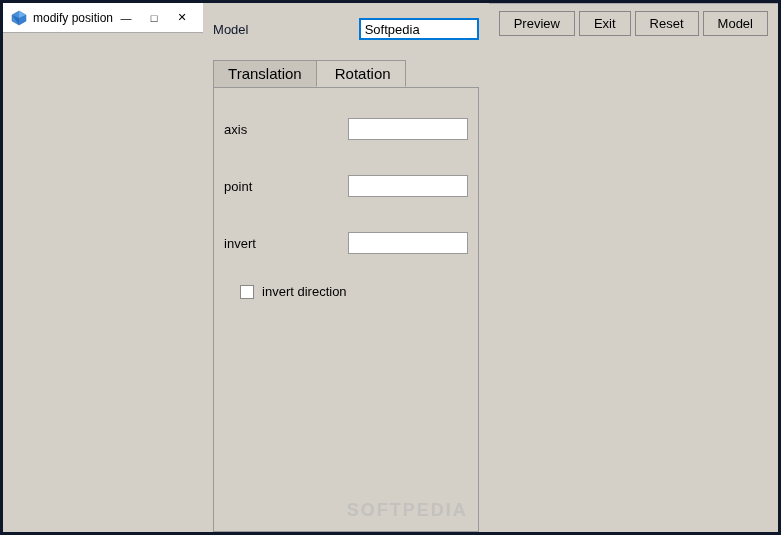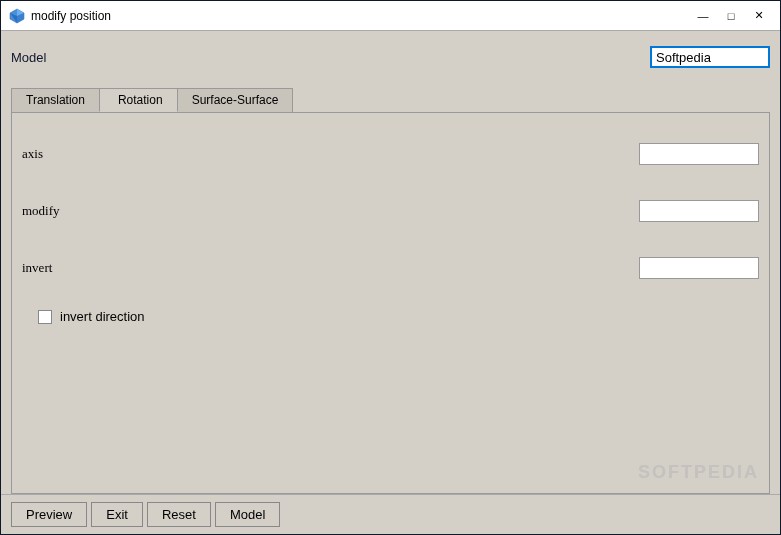--- a/index.html
+++ b/index.html
@@ -15,22 +15,21 @@
       font-family: 'Segoe UI', Tahoma, Geneva, Verdana, sans-serif;
       font-size: 13px;
       overflow: hidden;
     }
 
     .window {
       width: 781px;
       height: 535px;
       background: #d4d0c8;
       display: flex;
-      flex-direction: column;
-      border: 1px solid #0f172a;
+      border: 3px solid #0f172a;
     }
 
     .title-bar {
       height: 30px;
       background: #ffffff;
       display: flex;
       align-items: center;
       padding: 0 8px;
       border-bottom: 1px solid #aaa;
       flex-shrink: 0;
@@ -113,21 +112,21 @@
       margin-bottom: 0;
       margin-top: 5px;
     }
 
     .tab {
       padding: 4px 14px;
       border: 1px solid #999;
       border-bottom: none;
       background: #d4d0c8;
       cursor: pointer;
-      font-size: 12px;
+      font-size: 15px;
       color: #000;
       position: relative;
       margin-right: -1px;
     }
 
     .tab.active {
       background: #d4d0c8;
       border-bottom: 1px solid #d4d0c8;
       z-index: 1;
       font-weight: normal;
@@ -150,21 +149,20 @@
       display: flex;
       align-items: center;
       margin-bottom: 0;
       padding: 20px 0 15px 0;
     }
 
     .field-label {
       font-size: 13px;
       color: #000;
       min-width: 60px;
-      font-family: Liberation Serif, serif;
     }
 
     .field-input {
       width: 120px;
       height: 22px;
       border: 1px solid #999;
       background: #ffffff;
       padding: 2px 4px;
       font-size: 13px;
       outline: none;
@@ -258,34 +256,31 @@
       </div>
     </div>
 
     <div class="tabs-container">
       <div class="tab">
         <span>Translation</span>
       </div>
       <div class="tab active">
         <span>Rotation</span>
       </div>
-      <div class="tab">
-        <span>Surface-Surface</span>
-      </div>
     </div>
 
     <div class="tab-content-area">
 
       <div class="field-row">
         <span class="field-label">axis</span>
         <input class="field-input" type="text" value="" style="">
       </div>
 
       <div class="field-row">
-        <span class="field-label">modify</span>
+        <span class="field-label">point</span>
         <input class="field-input" type="text" value="" style="">
       </div>
 
       <div class="field-row">
         <span class="field-label">invert</span>
         <input class="field-input" type="text" value="" style="">
       </div>
 
       <div class="checkbox-row">
         <input type="checkbox" class="checkbox-input" style="">

